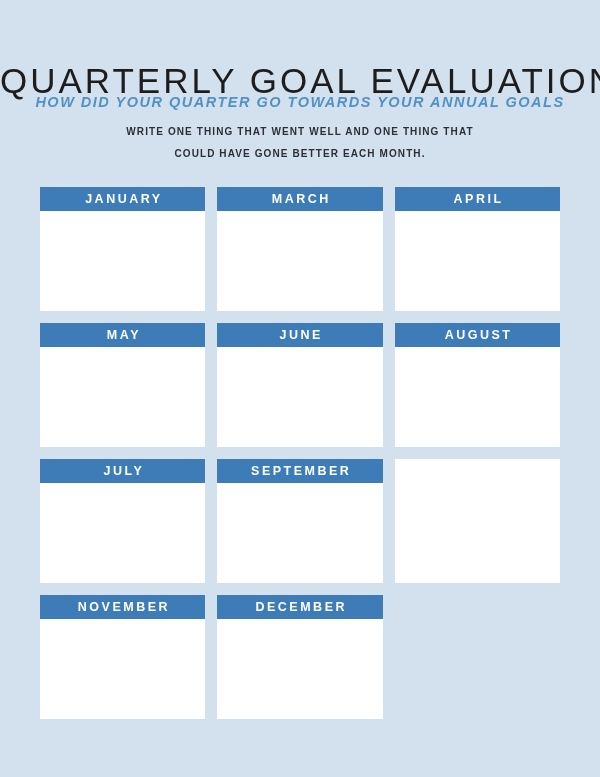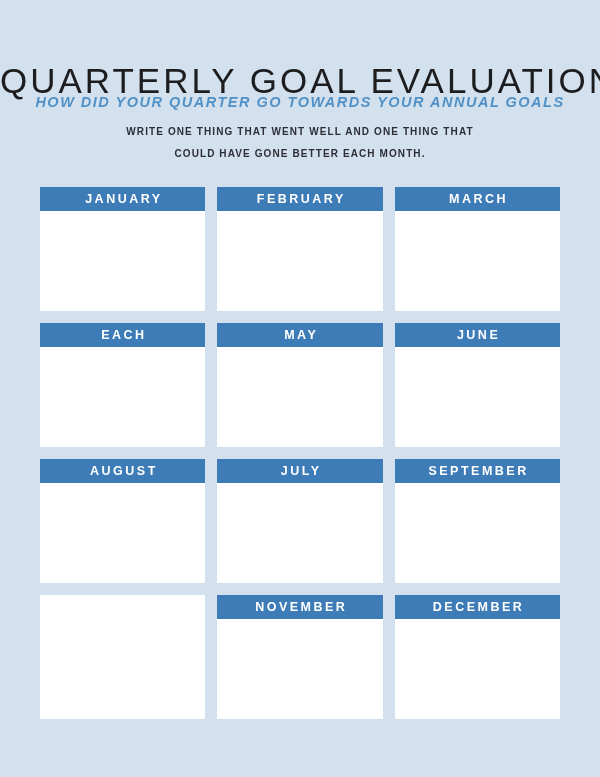--- a/index.html
+++ b/index.html
@@ -111,37 +111,31 @@
   </div>
 
   <div class="months-grid">
     <div class="month-card">
       <div class="month-header">
         <span class="month-label">JANUARY</span>
       </div>
       <div class="month-notes"></div>
     </div>
 
-    <div class="month-card">
-      <div class="month-header">
-        <span class="month-label">FEBRUARY</span>
-      </div>
-      <div class="month-notes"></div>
-    </div>
 
     <div class="month-card">
       <div class="month-header">
         <span class="month-label">MARCH</span>
       </div>
       <div class="month-notes"></div>
     </div>
 
     <div class="month-card">
       <div class="month-header">
-        <span class="month-label">EACH</span>
+        <span class="month-label">APRIL</span>
       </div>
       <div class="month-notes"></div>
     </div>
 
     <div class="month-card">
       <div class="month-header">
         <span class="month-label">MAY</span>
       </div>
       <div class="month-notes"></div>
     </div>

